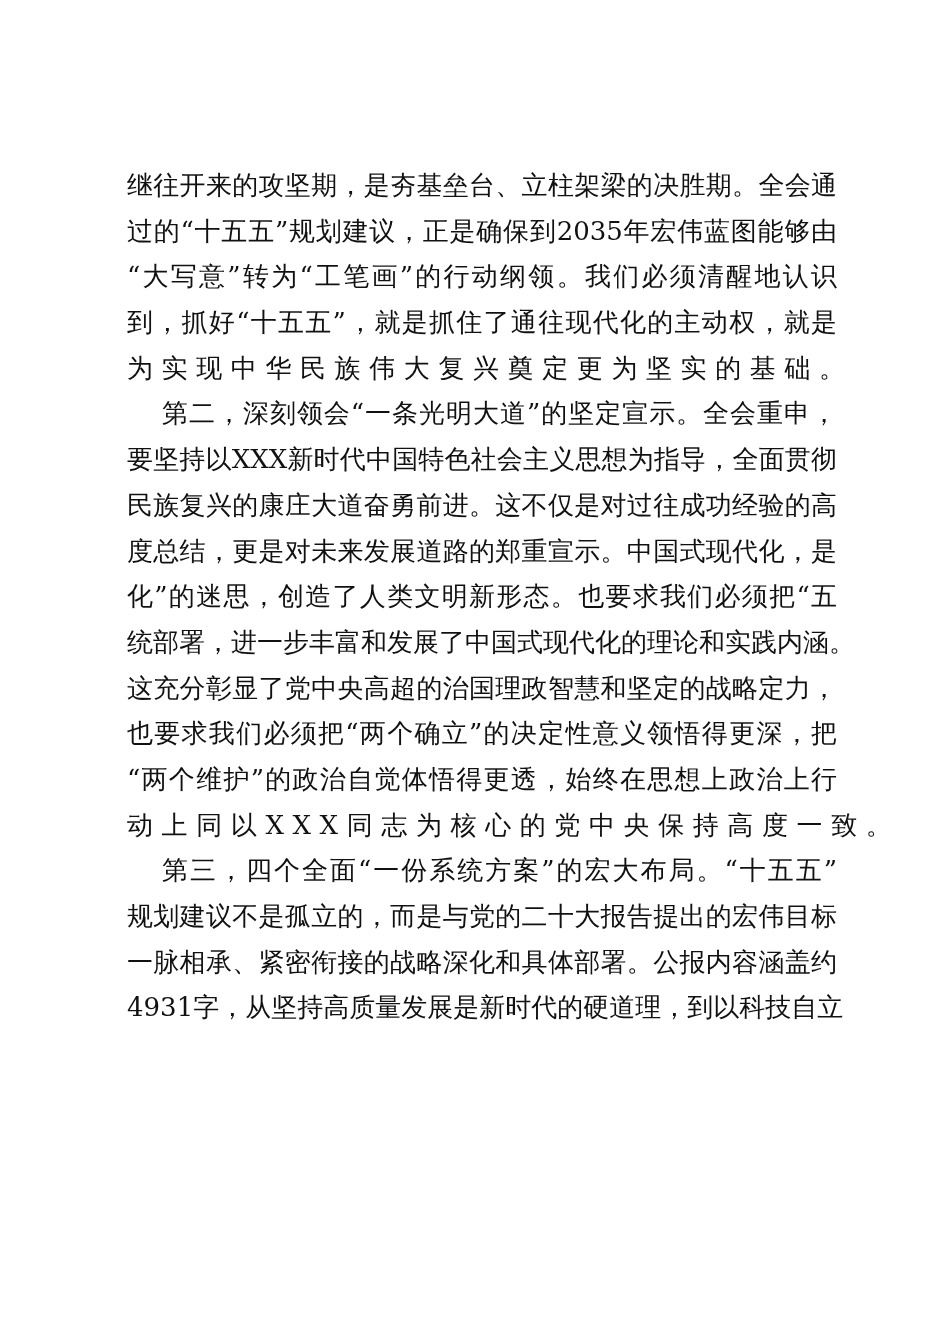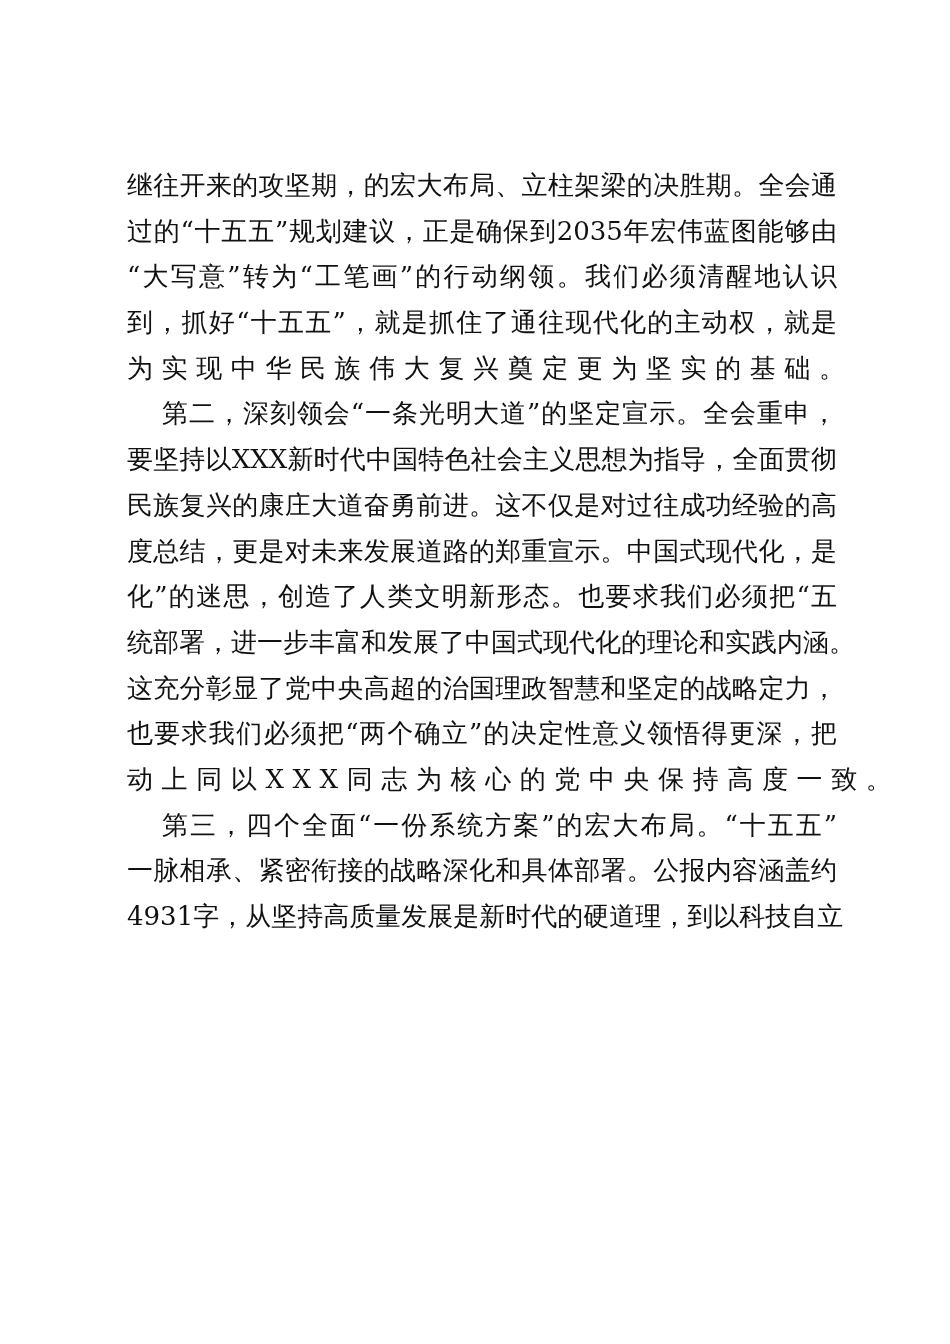--- a/index.html
+++ b/index.html
@@ -45,39 +45,41 @@
       padding-left: 35px;
     }
   </style>
 </head>
 <body>
 
 <div class="page">
   <div class="body-text">
 
     <div>
-      <div class="line justify">继往开来的攻坚期，的宏大布局、立柱架梁的决胜期。全会通</div>
+      <div class="line justify">继往开来的攻坚期，是夯基垒台、立柱架梁的决胜期。全会通</div>
       <div class="line justify">过的“十五五”规划建议，正是确保到2035年宏伟蓝图能够由</div>
       <div class="line justify">“大写意”转为“工笔画”的行动纲领。我们必须清醒地认识</div>
       <div class="line justify">到，抓好“十五五”，就是抓住了通往现代化的主动权，就是</div>
       <div class="line">为实现中华民族伟大复兴奠定更为坚实的基础。</div>
     </div>
 
     <div>
       <div class="line justify indent">第二，深刻领会“一条光明大道”的坚定宣示。全会重申，</div>
       <div class="line justify">要坚持以XXX新时代中国特色社会主义思想为指导，全面贯彻</div>
       <div class="line justify">民族复兴的康庄大道奋勇前进。这不仅是对过往成功经验的高</div>
       <div class="line justify">度总结，更是对未来发展道路的郑重宣示。中国式现代化，是</div>
       <div class="line justify">化”的迷思，创造了人类文明新形态。也要求我们必须把“五</div>
       <div class="line justify">统部署，进一步丰富和发展了中国式现代化的理论和实践内涵。</div>
       <div class="line justify">这充分彰显了党中央高超的治国理政智慧和坚定的战略定力，</div>
       <div class="line justify">也要求我们必须把“两个确立”的决定性意义领悟得更深，把</div>
+      <div class="line justify">“两个维护”的政治自觉体悟得更透，始终在思想上政治上行</div>
       <div class="line">动上同以XXX同志为核心的党中央保持高度一致。</div>
     </div>
 
     <div>
       <div class="line justify indent">第三，四个全面“一份系统方案”的宏大布局。“十五五”</div>
+      <div class="line justify">规划建议不是孤立的，而是与党的二十大报告提出的宏伟目标</div>
       <div class="line justify">一脉相承、紧密衔接的战略深化和具体部署。公报内容涵盖约</div>
       <div class="line justify">4931字，从坚持高质量发展是新时代的硬道理，到以科技自立</div>
     </div>
 
   </div>
 </div>
 
 </body></html>

